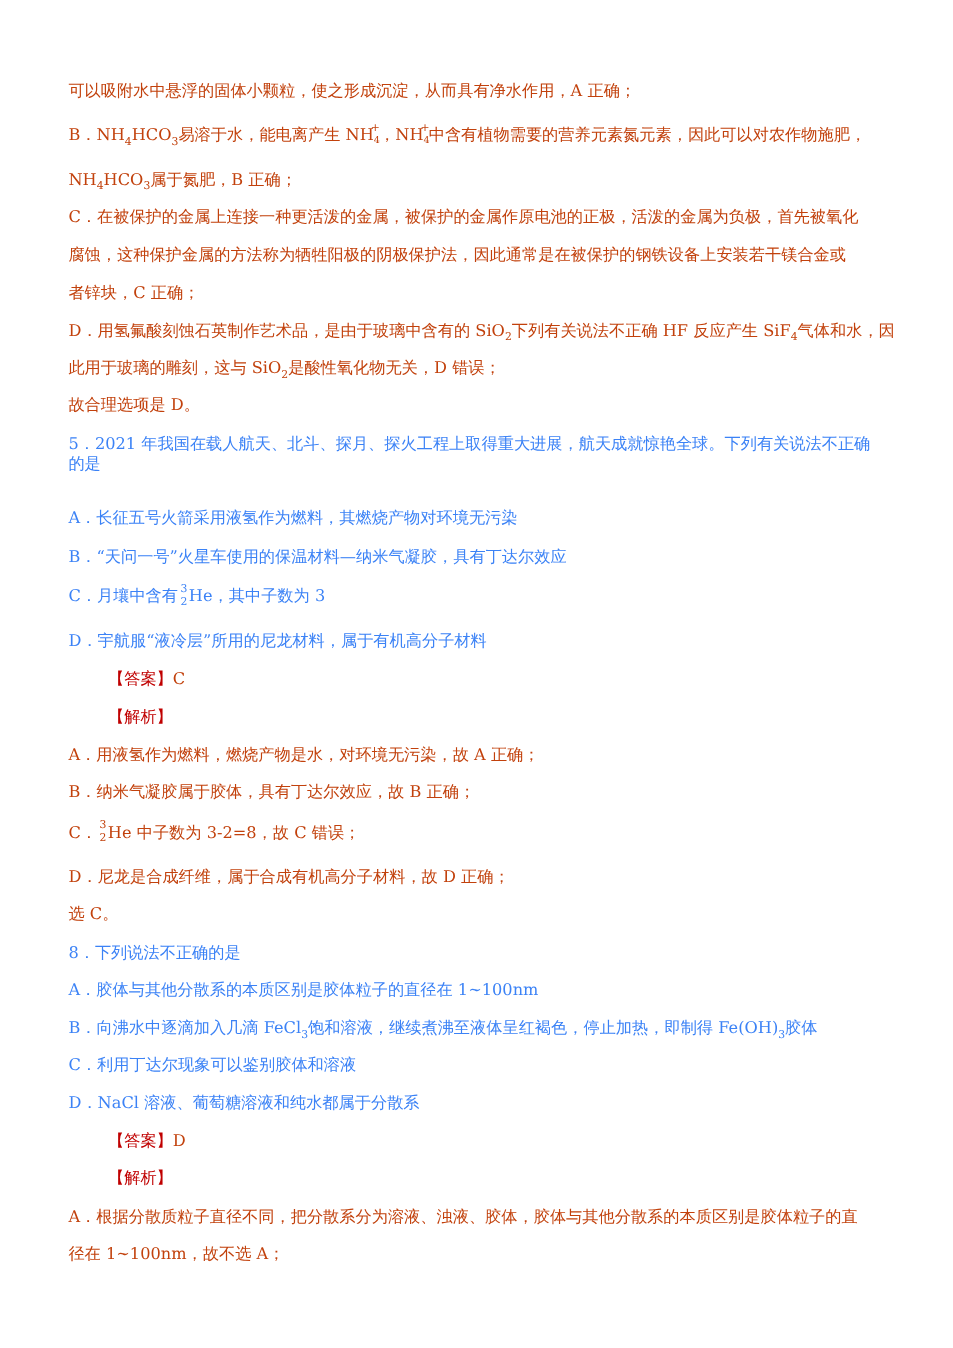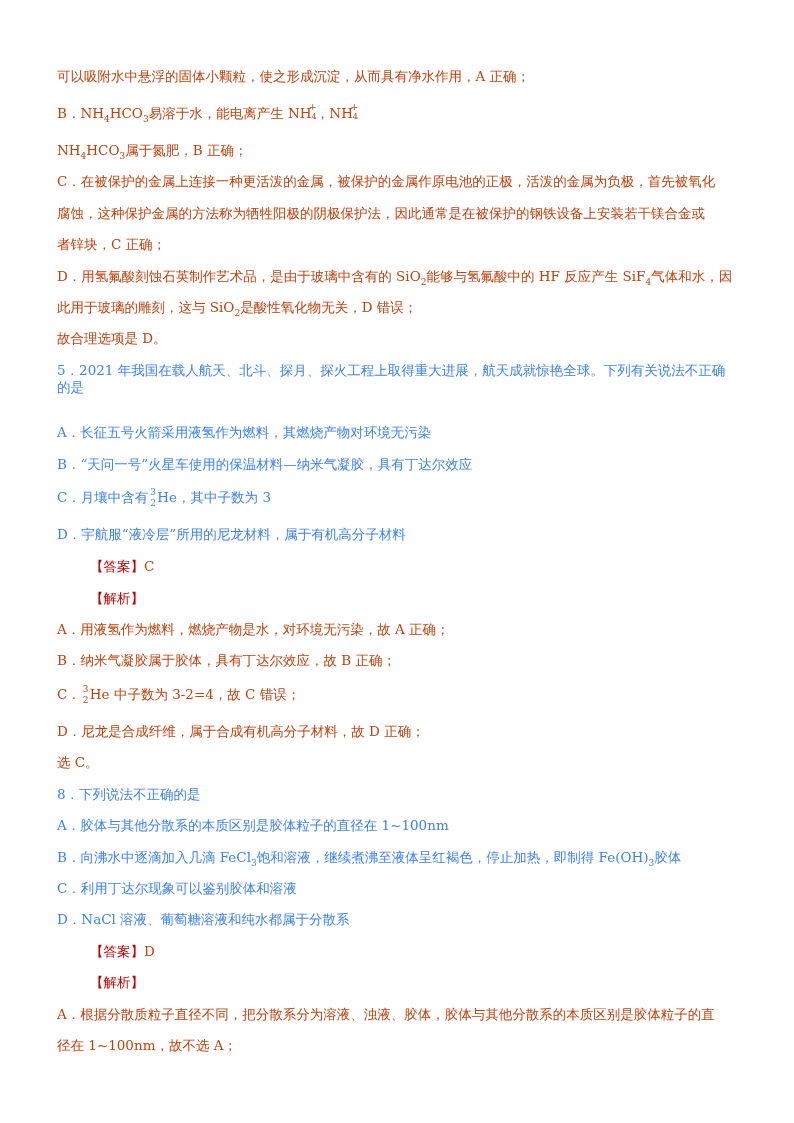--- a/index.html
+++ b/index.html
@@ -22,32 +22,32 @@
   .ion .n { position: absolute; bottom: -4px; right: -5px; font-size: 8px; }
 </style>
 </head>
 <body>
 
 <div class="page">
 
   <div class="line red" style="top:66px">可以吸附水中悬浮的固体小颗粒，使之形成沉淀，从而具有净水作用，A 正确；</div>
 
   <div class="line red" style="top:103px">
-    <span>B．NH</span><sub>4</sub><span>HCO</span><sub>3</sub><span>易溶于水，能电离产生 NH</span><span class="ion">​<span class="c">+</span><span class="n">4</span></span>&nbsp;<span>，NH</span><span class="ion">​<span class="c">+</span><span class="n">4</span></span>&nbsp;
+    <span>B．NH</span><sub>4</sub><span>HCO</span><sub>3</sub><span>易溶于水，能电离产生 NH</span><span class="ion">​<span class="c">+</span><span class="n">4</span></span>&nbsp;<span>，NH</span><span class="ion">​<span class="c">+</span><span class="n">4</span></span>&nbsp;<span>中含有植物需要的营养元素氮元素，因此可以对农作物施肥，</span>
   </div>
   <div class="line red" style="top:140px">
     <span>NH</span><sub>4</sub><span>HCO</span><sub>3</sub><span>属于氮肥，B 正确；</span>
   </div>
 
   <div class="line red" style="top:171px">C．在被保护的金属上连接一种更活泼的金属，被保护的金属作原电池的正极，活泼的金属为负极，首先被氧化</div>
   <div class="line red" style="top:203px">腐蚀，这种保护金属的方法称为牺牲阳极的阴极保护法，因此通常是在被保护的钢铁设备上安装若干镁合金或</div>
   <div class="line red" style="top:234px">者锌块，C 正确；</div>
 
   <div class="line red" style="top:266px">
-    <span>D．用氢氟酸刻蚀石英制作艺术品，是由于玻璃中含有的 SiO</span><sub>2</sub><span>能够与氢氟酸中的 HF 反应产生 SiF</span><sub>4</sub><span>气体和水，因</span>
+    <span>D．用氢氟酸刻蚀石英制作艺术品，是由于玻璃中含有的 SiO</span><sub>2</sub><span>下列有关说法不正确 HF 反应产生 SiF</span><sub>4</sub><span>气体和水，因</span>
   </div>
   <div class="line red" style="top:297px">
     <span>此用于玻璃的雕刻，这与 SiO</span><sub>2</sub><span>是酸性氧化物无关，D 错误；</span>
   </div>
   <div class="line red" style="top:328px">故合理选项是 D。</div>
 
   <div class="line black" style="top:360px">5．2021 年我国在载人航天、北斗、探月、探火工程上取得重大进展，航天成就惊艳全球。下列有关说法不正确</div>
   <div class="line black" style="top:377px">的是</div>
   <div class="line black" style="top:422px">A．长征五号火箭采用液氢作为燃料，其燃烧产物对环境无污染</div>
   <div class="line black" style="top:454px">B．“天问一号”火星车使用的保温材料—纳米气凝胶，具有丁达尔效应</div>
@@ -55,21 +55,21 @@
     <span>C．月壤中含有</span><span class="iso"><span class="m">3</span><span class="z">2</span></span><span>He，其中子数为 3</span>
   </div>
   <div class="line black" style="top:524px">D．宇航服“液冷层”所用的尼龙材料，属于有机高分子材料</div>
   <div class="line" style="top:556px">
     <span class="label">【答案】</span><span class="red">C</span>
   </div>
   <div class="line label" style="top:588px">【解析】</div>
   <div class="line red" style="top:619px">A．用液氢作为燃料，燃烧产物是水，对环境无污染，故 A 正确；</div>
   <div class="line red" style="top:650px">B．纳米气凝胶属于胶体，具有丁达尔效应，故 B 正确；</div>
   <div class="line red" style="top:684px">
-    <span>C．</span><span class="iso"><span class="m">3</span><span class="z">2</span></span><span>He 中子数为 3-2=4，故 C 错误；</span>
+    <span>C．</span><span class="iso"><span class="m">3</span><span class="z">2</span></span><span>He 中子数为 3-2=8，故 C 错误；</span>
   </div>
   <div class="line red" style="top:721px">D．尼龙是合成纤维，属于合成有机高分子材料，故 D 正确；</div>
   <div class="line red" style="top:752px">选 C。</div>
 
   <div class="line black" style="top:784px">8．下列说法不正确的是</div>
   <div class="line black" style="top:815px">A．胶体与其他分散系的本质区别是胶体粒子的直径在 1~100nm</div>
   <div class="line black" style="top:847px">
     <span>B．向沸水中逐滴加入几滴 FeCl</span><sub>3</sub><span>饱和溶液，继续煮沸至液体呈红褐色，停止加热，即制得 Fe(OH)</span><sub>3</sub><span>胶体</span>
   </div>
   <div class="line black" style="top:878px">C．利用丁达尔现象可以鉴别胶体和溶液</div>

